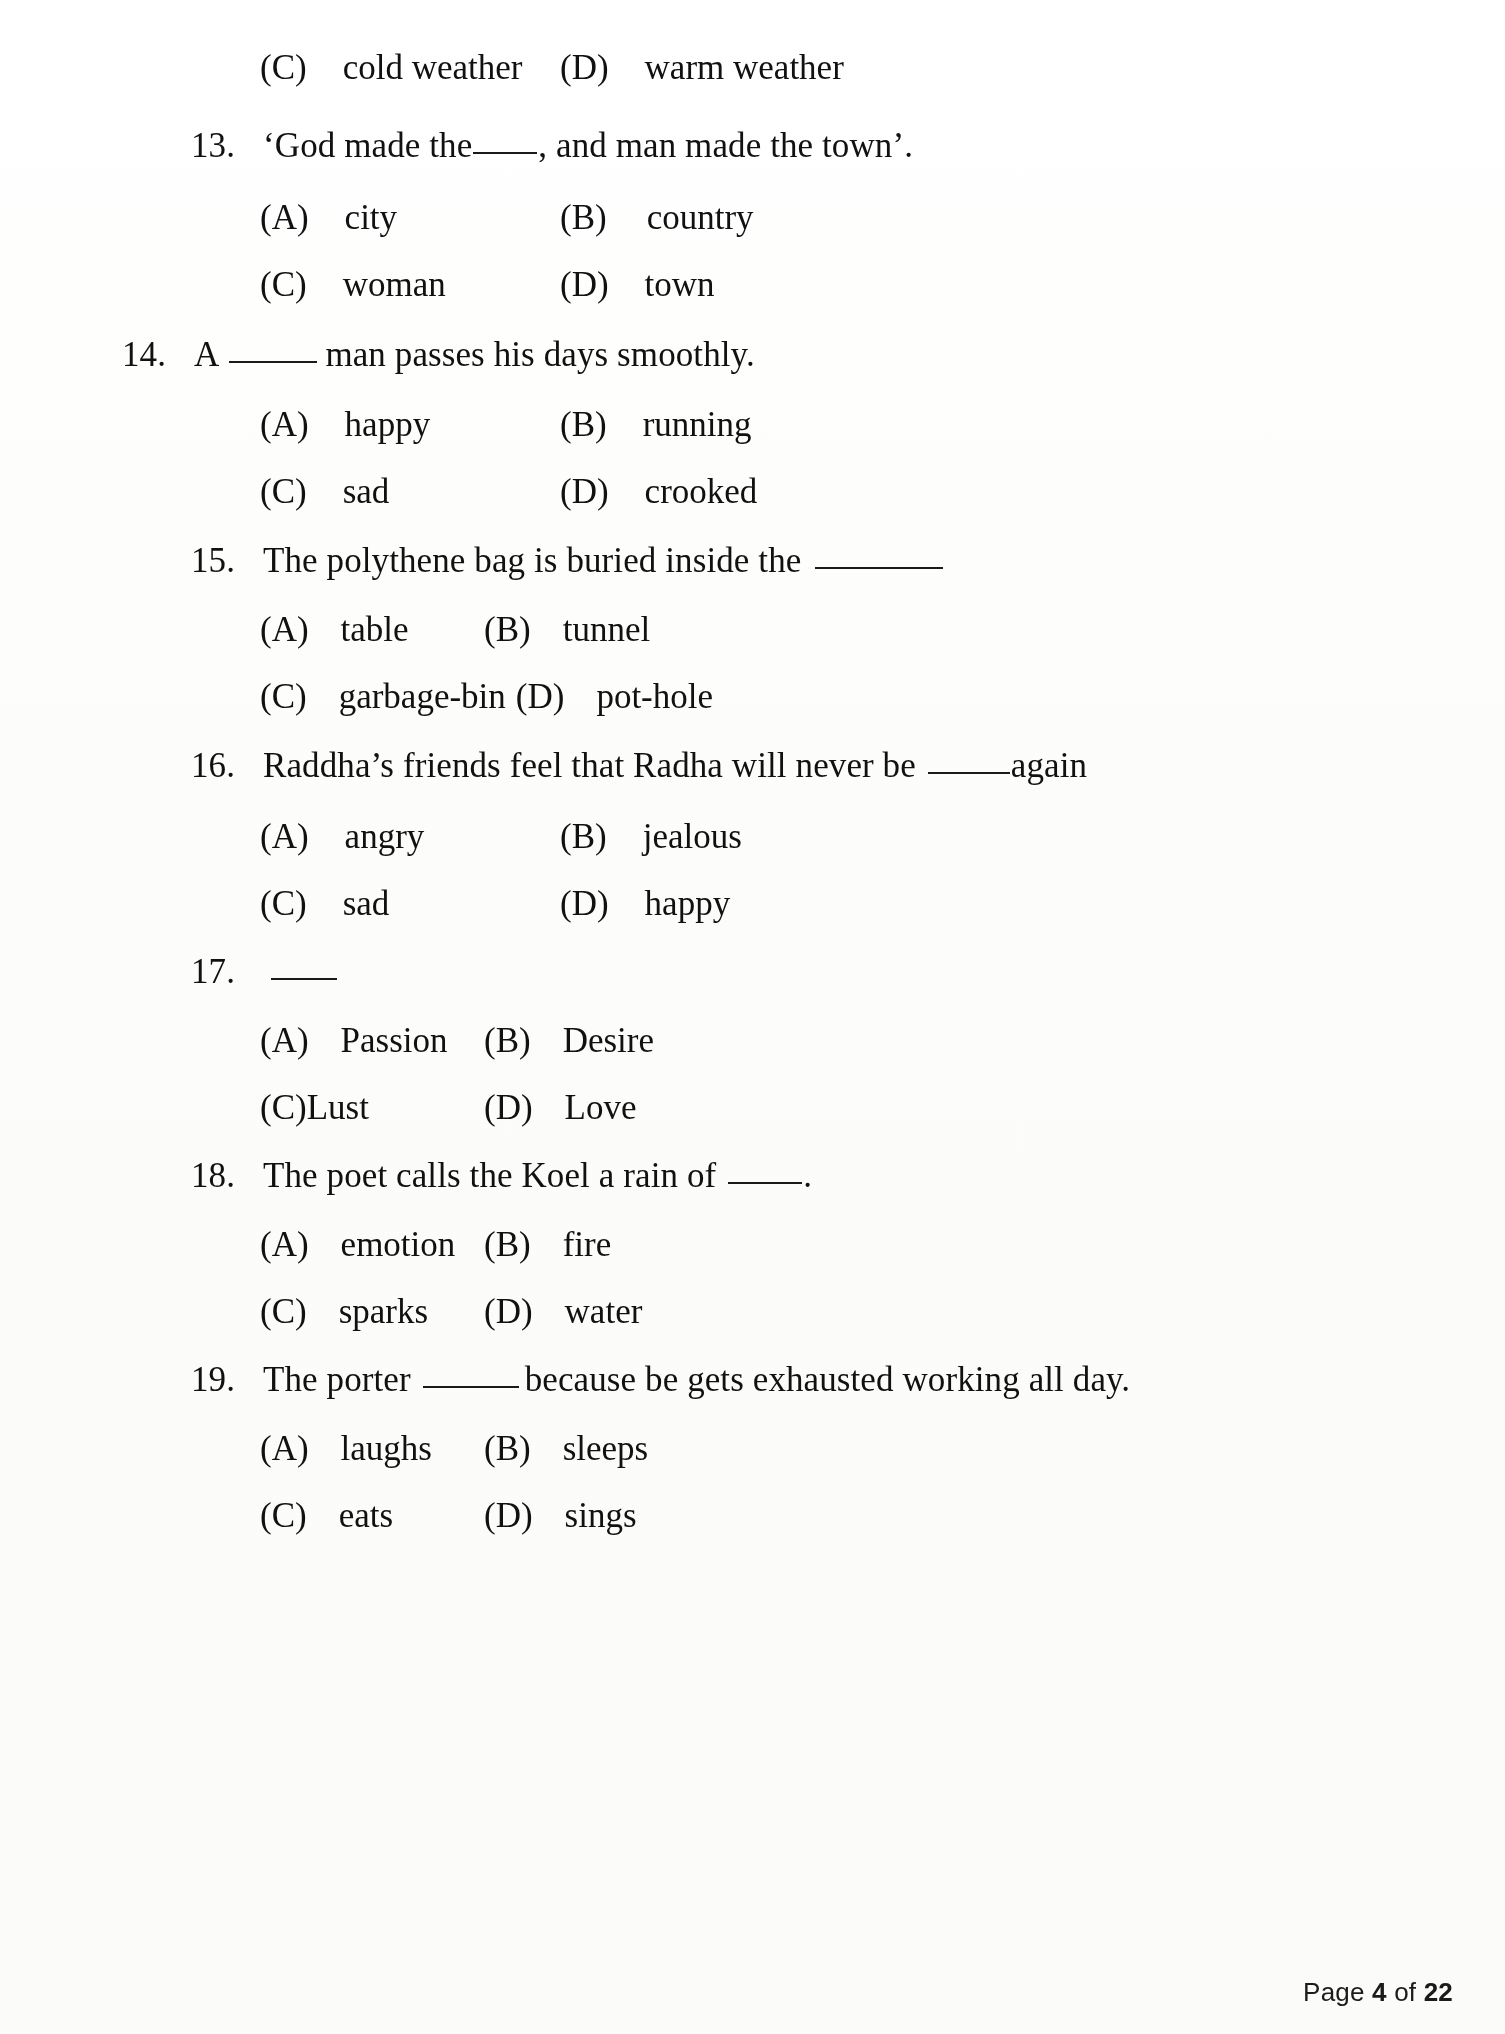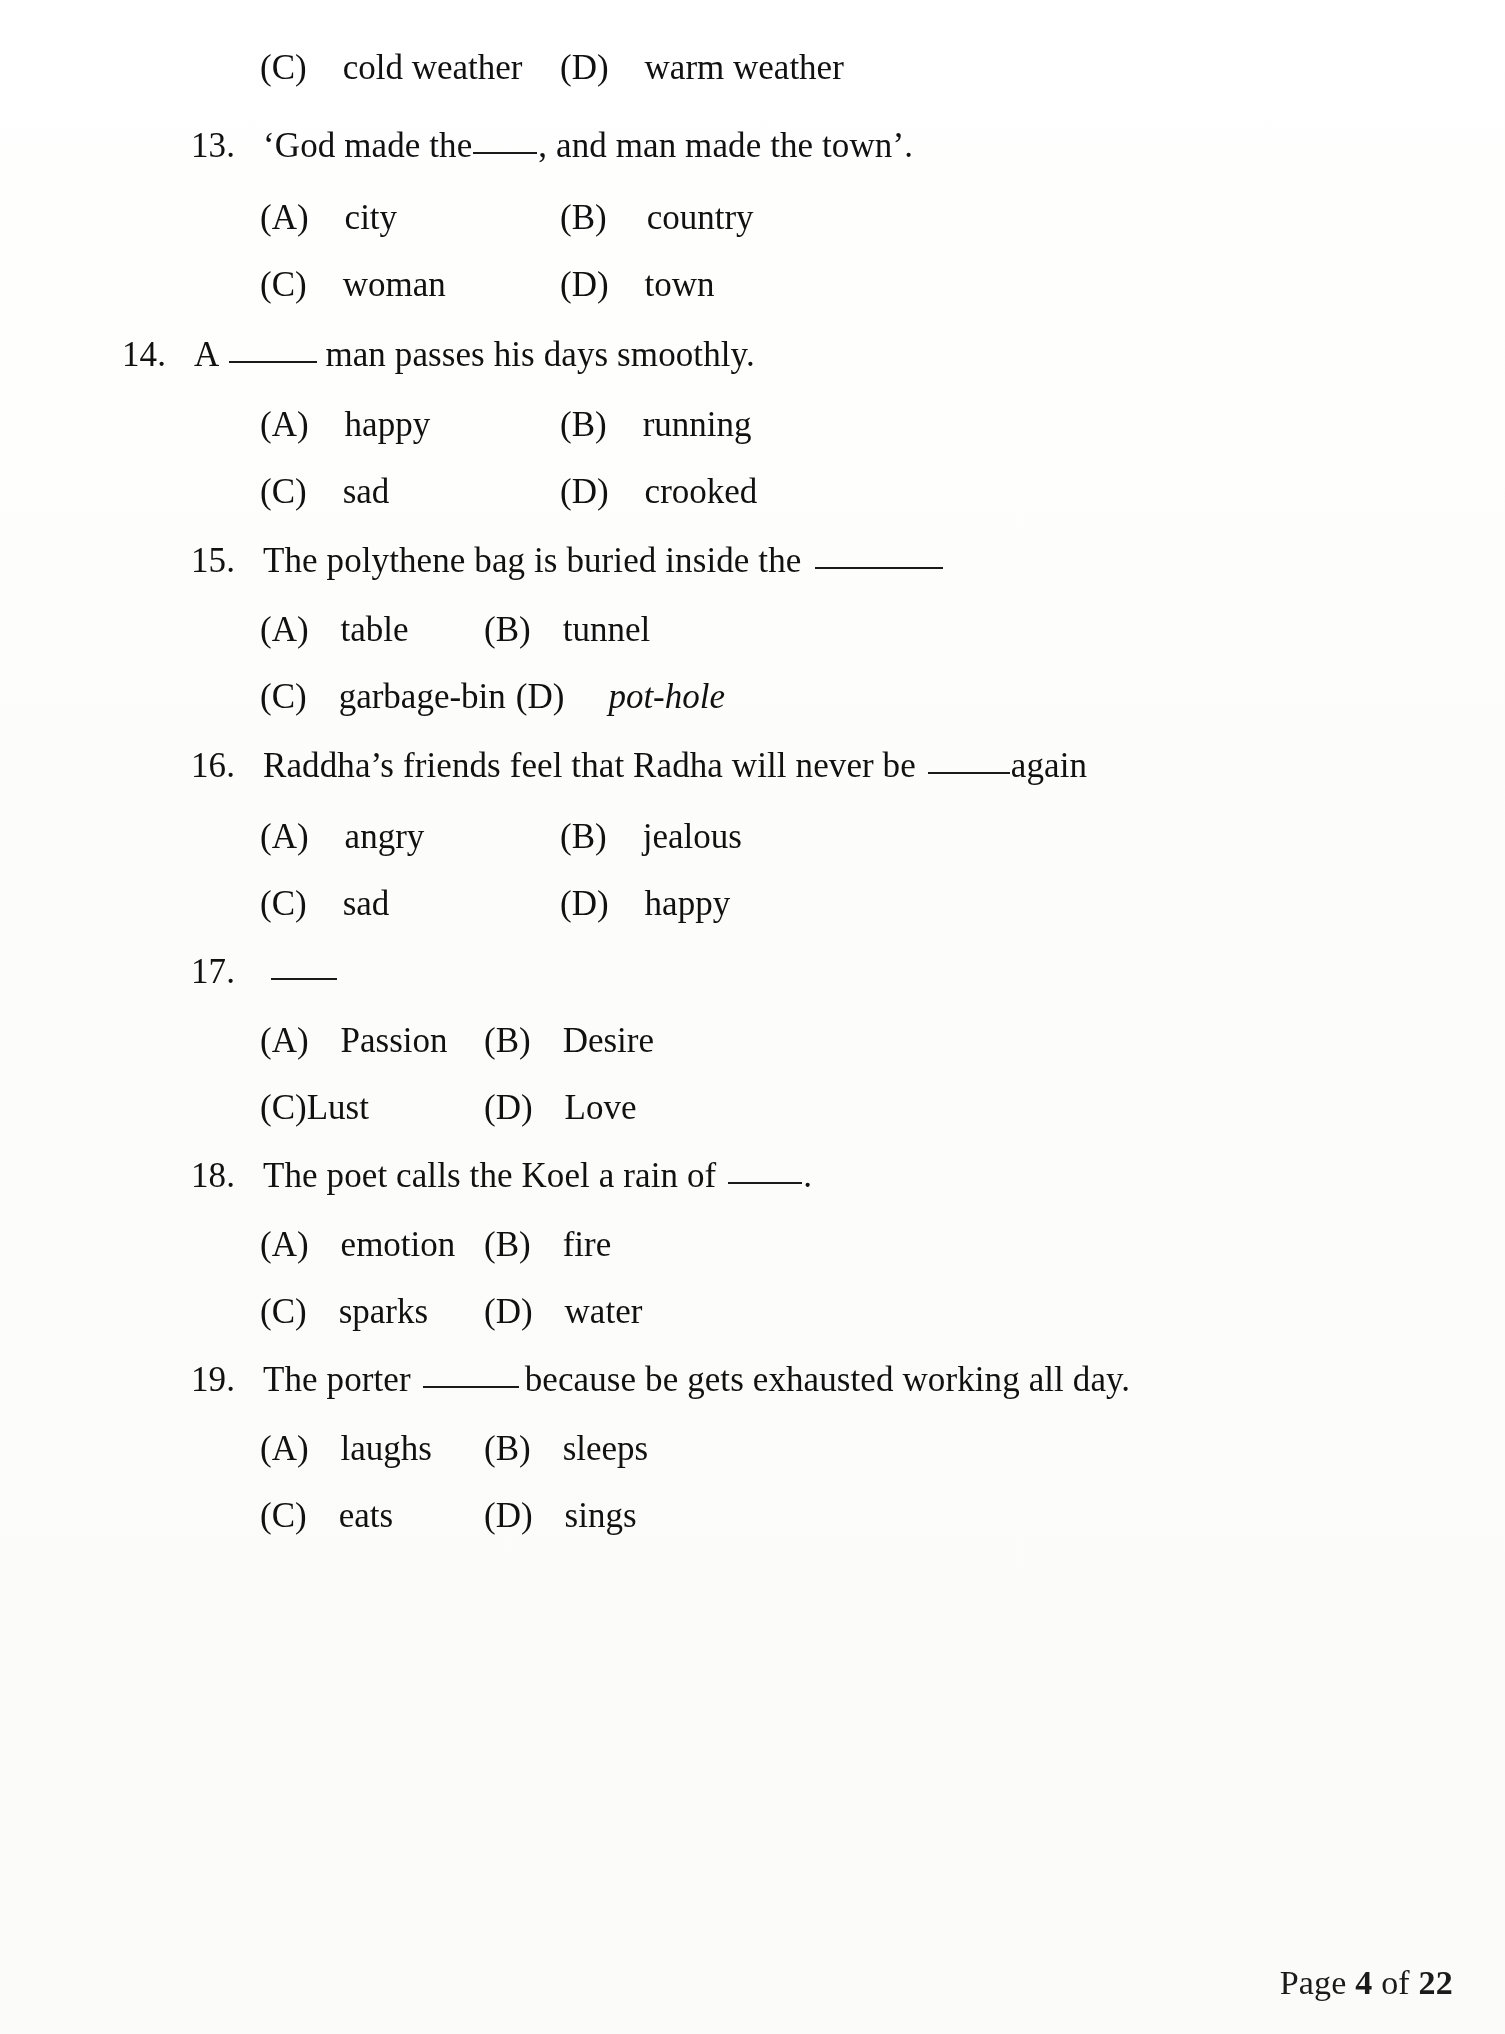--- a/index.html
+++ b/index.html
@@ -82,23 +82,23 @@
     vertical-align: baseline;
     position: relative;
     top: -3px;
     margin: 0 1px;
   }
 
   
   .footer {
     position: absolute;
     right: 52px;
-    bottom: 32px;
-    font-family: Liberation Serif, serif;
-    font-size: 34px;
+    bottom: 26px;
+    font-family: Liberation Sans, sans-serif;
+    font-size: 26px;
     color: #1b1b1b;
     letter-spacing: 0.2px;
     z-index: 2;
   }
   .footer b { font-weight: 700; }
 </style>
 </head>
 <body>
 
 <div class="page">
@@ -190,21 +190,21 @@
           <span class="opttext" style="margin-left:32px;">tunnel</span>
         </div>
       </div>
       <div class="optrow" style="margin-left:260px; margin-top:32px;">
         <div class="opt">
           <span class="optlabel">(C)</span>
           <span class="opttext" style="margin-left:32px;">garbage-bin</span>
         </div>
         <div class="opt" style="margin-left:10px;">
           <span class="optlabel">(D)</span>
-          <span class="opttext" style="margin-left:44px;font-style:italic;">pot-hole</span>
+          <span class="opttext" style="margin-left:32px;">pot-hole</span>
         </div>
       </div>
     </div>
 
     <div class="qblock" style="margin-top:34px;">
       <div class="stem" style="margin-left:185px;">
         <span class="qnum">16.</span>
         <span class="stem-text">
           <span>Raddha’s friends feel that Radha will never be</span><span class="blank" style="width:82px; margin-left:12px;"></span><span>again</span>
         </span>

